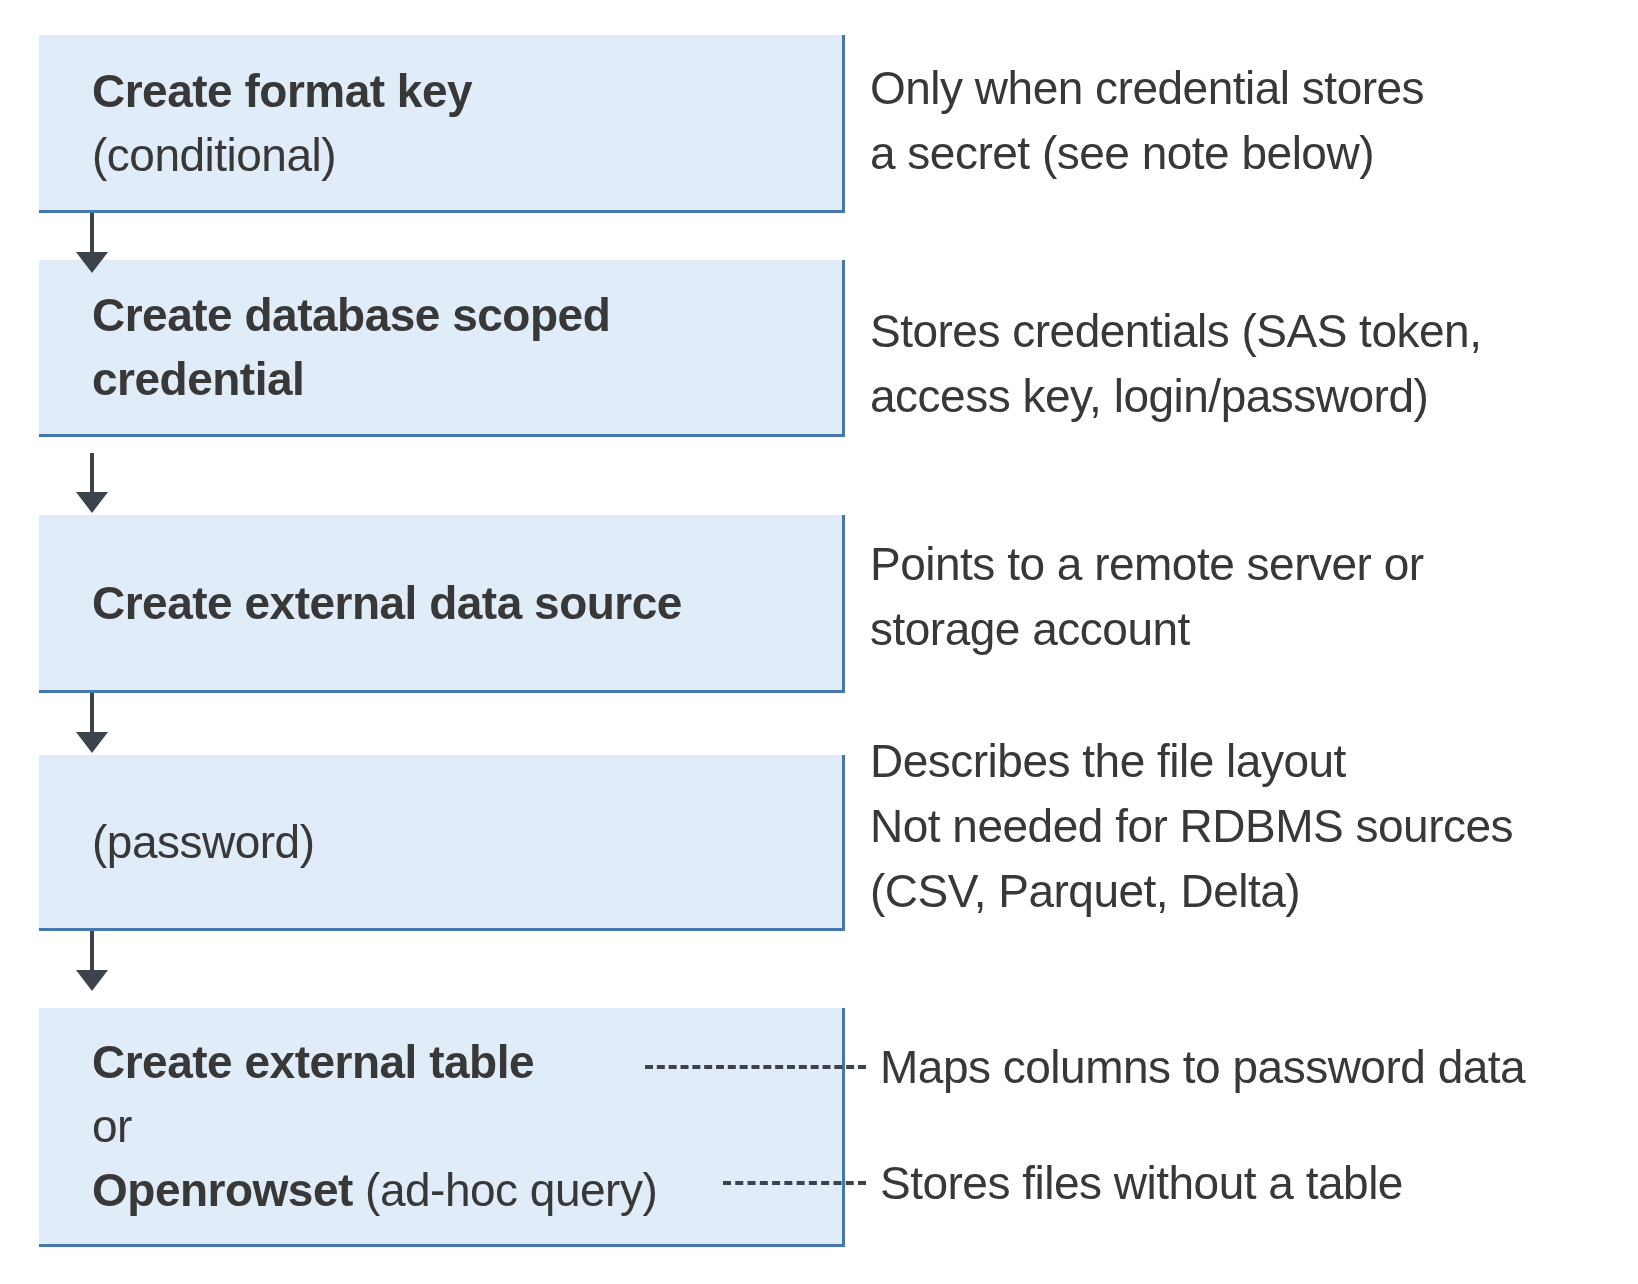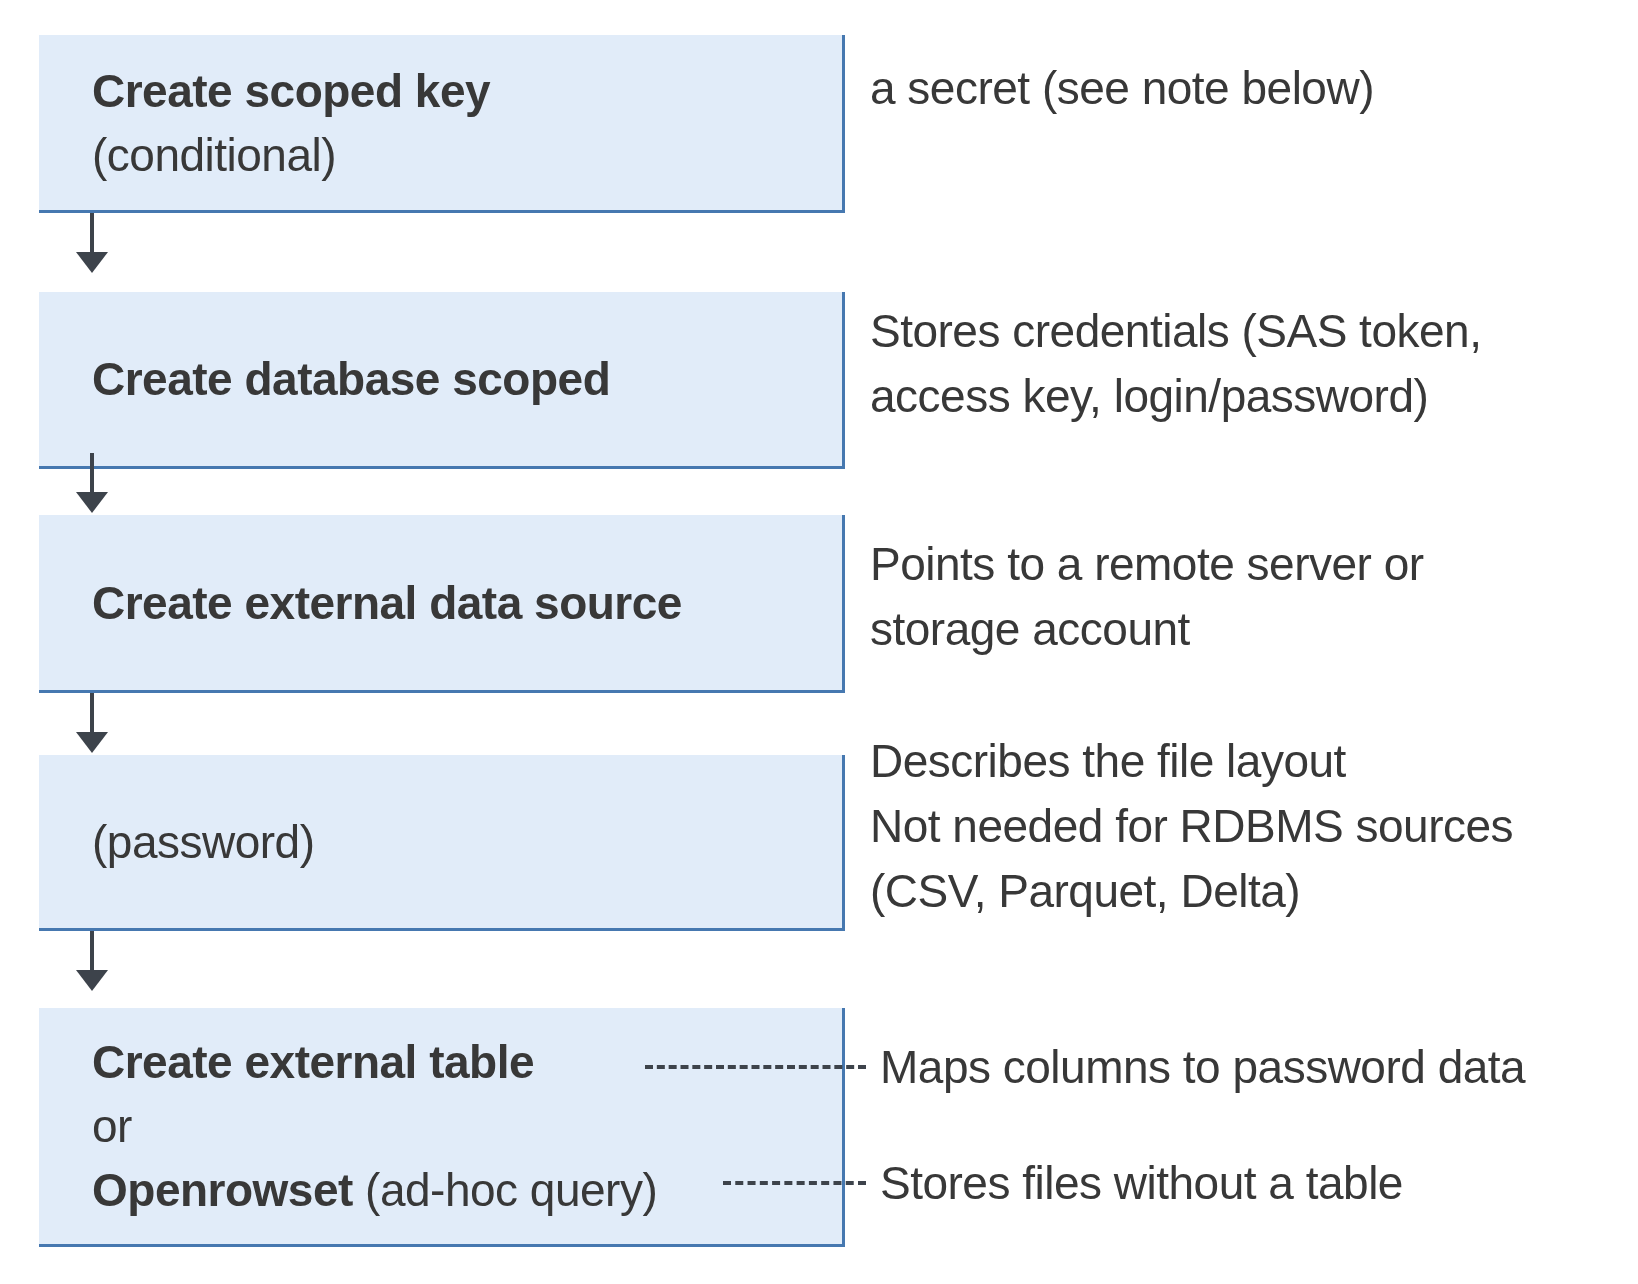--- a/index.html
+++ b/index.html
@@ -53,28 +53,29 @@
     border-top:4px dashed var(--connector,#3d434b);
   }
 </style>
 </head>
 <body>
 
 <div id="canvas">
 
   <div class="box" style="top:35px;height:178px">
     <div class="box-text">
-      <span class="t bold">Create scoped key</span>
+      <span class="t bold">Create format key</span>
       <span class="t">(conditional)</span>
     </div>
   </div>
 
-  <div class="box" style="top:292px;height:177px">
+  <div class="box" style="top:260px;height:177px">
     <div class="box-text">
       <span class="t bold">Create database scoped</span>
+      <span class="t bold">credential</span>
     </div>
   </div>
 
   <div class="box" style="top:515px;height:178px">
     <div class="box-text">
       <span class="t bold">Create external data source</span>
     </div>
   </div>
 
   <div class="box" style="top:755px;height:176px">
@@ -102,20 +103,21 @@
   <div class="arrow" style="top:693px">
     <div class="stem"></div>
     <div class="head"></div>
   </div>
   <div class="arrow" style="top:931px">
     <div class="stem"></div>
     <div class="head"></div>
   </div>
 
   <div class="note" style="top:56px">
+    <span>Only when credential stores</span>
     <span>a secret (see note below)</span>
   </div>
 
   <div class="note" style="top:299px">
     <span>Stores credentials (SAS token,</span>
     <span>access key, login/password)</span>
   </div>
 
   <div class="note" style="top:532px">
     <span>Points to a remote server or</span>

